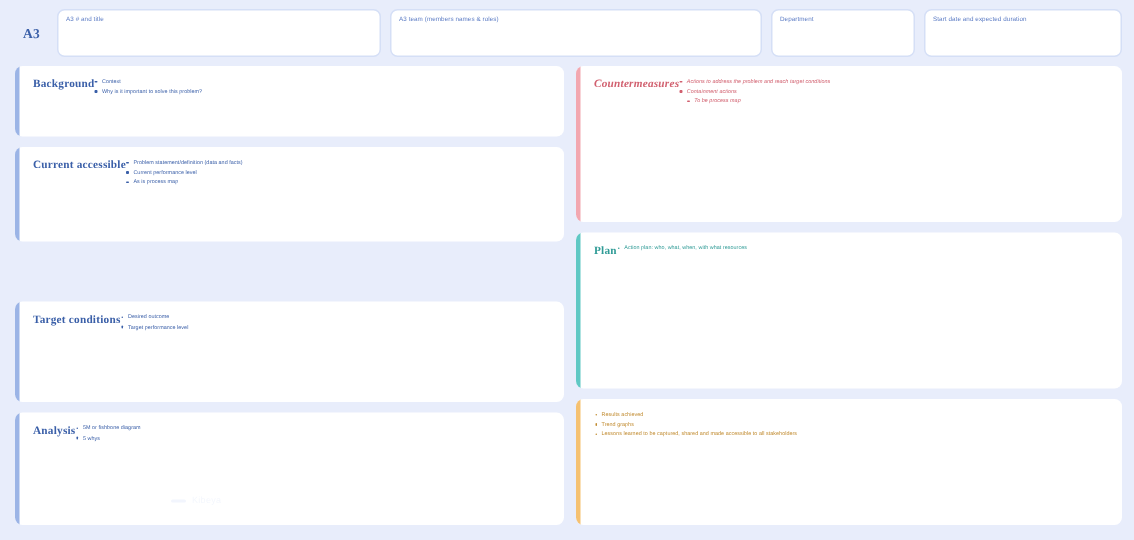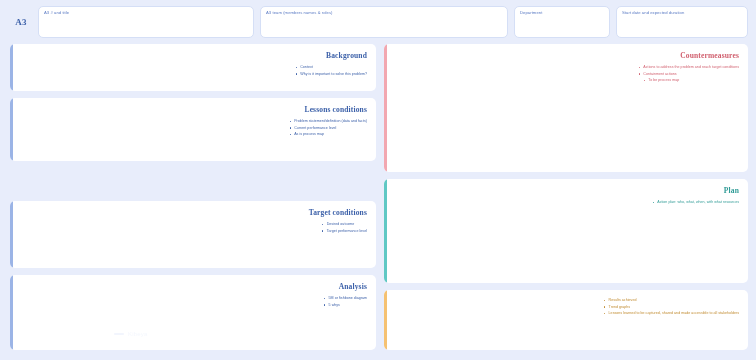--- a/index.html
+++ b/index.html
@@ -83,22 +83,21 @@
 
   
   .card {
     background: #ffffff;
     border-radius: 5px;
     position: relative;
     overflow: hidden;
     padding: 7px 9px 7px 12px;
     box-sizing: border-box;
     display: flex;
-    flex-direction: column;
-    align-items: flex-end;
+    flex-direction: row;
   }
   .card::before {
     content: "";
     position: absolute;
     left: 0;
     top: 0;
     bottom: 0;
     width: 3px;
     background: var(--accent, #9bb4e6);
   }
@@ -140,21 +139,21 @@
     left: 5.5px;
   }
 
   
   .card-background       { height: 47px;  --accent:#9bb4e6; --accent-text:#3a5fa8; }
   .card-current          { height: 63px;  --accent:#9bb4e6; --accent-text:#3a5fa8; }
   .card-target           { height: 67px; margin-top: 33px;  --accent:#9bb4e6; --accent-text:#3a5fa8; }
   .card-analysis         { flex: 1 1 auto; --accent:#9bb4e6; --accent-text:#3a5fa8; }
 
   
-  .card-countermeasures  { height: 128px; --accent:#f2a7b0; --accent-text:#d1606f; }
+  .card-countermeasures  { height: 104px; font-style: italic; --accent:#f2a7b0; --accent-text:#d1606f; }
   .card-plan             { height: 104px; --accent:#5fc8c4; --accent-text:#2f9b96; }
   .card-impact           { flex: 1 1 auto; --accent:#f5c171; --accent-text:#c08a2e; }
 
   
   .watermark {
     position: absolute;
     left: 104px;
     bottom: 13px;
     display: flex;
     align-items: center;
@@ -207,21 +206,21 @@
 
       <div class="card card-background">
         <h2 class="card-title">Background</h2>
         <ul class="bullets">
           <li>Context</li>
           <li>Why is it important to solve this problem?</li>
         </ul>
       </div>
 
       <div class="card card-current">
-        <h2 class="card-title">Lessons conditions</h2>
+        <h2 class="card-title">Current accessible</h2>
         <ul class="bullets">
           <li>Problem statement/definition (data and facts)</li>
           <li>Current performance level</li>
           <li>As is process map</li>
         </ul>
       </div>
 
       <div class="card card-target">
         <h2 class="card-title">Target conditions</h2>
         <ul class="bullets">

